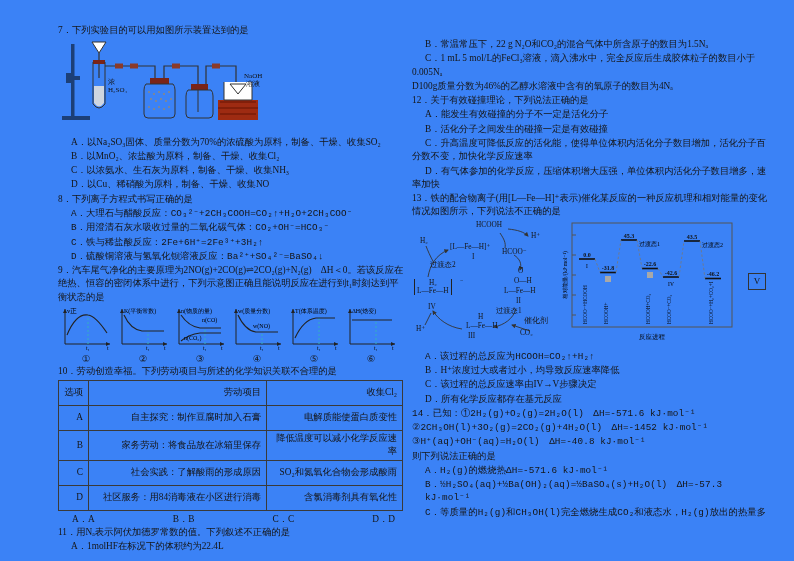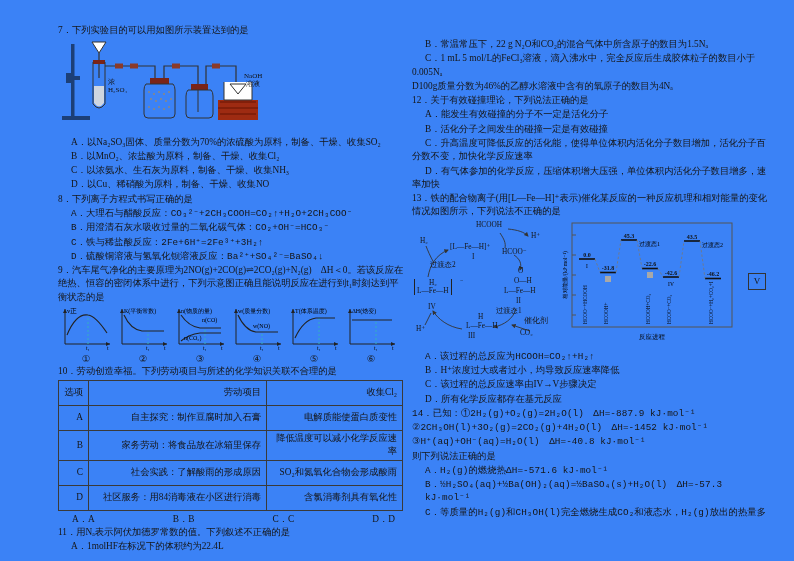--- a/index.html
+++ b/index.html
@@ -379,21 +379,21 @@
       </svg>
 
       <div class="vbox">V</div>
     </div>
 
     <p class="opt eq">A．该过程的总反应为HCOOH=CO₂↑+H₂↑</p>
     <p class="opt">B．H⁺浓度过大或者过小，均导致反应速率降低</p>
     <p class="opt">C．该过程的总反应速率由IV→V步骤决定</p>
     <p class="opt">D．所有化学反应都存在基元反应</p>
 
-    <p class="eq">14．已知：①2H₂(g)+O₂(g)=2H₂O(l)　ΔH=-887.9 kJ·mol⁻¹</p>
+    <p class="eq">14．已知：①2H₂(g)+O₂(g)=2H₂O(l)　ΔH=-571.6 kJ·mol⁻¹</p>
     <p class="eq">②2CH₃OH(l)+3O₂(g)=2CO₂(g)+4H₂O(l)　ΔH=-1452 kJ·mol⁻¹</p>
     <p class="eq">③H⁺(aq)+OH⁻(aq)=H₂O(l)　ΔH=-40.8 kJ·mol⁻¹</p>
     <p>则下列说法正确的是</p>
     <p class="opt eq">A．H₂(g)的燃烧热ΔH=-571.6 kJ·mol⁻¹</p>
     <p class="opt eq">B．½H₂SO₄(aq)+½Ba(OH)₂(aq)=½BaSO₄(s)+H₂O(l)　ΔH=-57.3 kJ·mol⁻¹</p>
     <p class="opt eq">C．等质量的H₂(g)和CH₃OH(l)完全燃烧生成CO₂和液态水，H₂(g)放出的热量多</p>
   </div>
 
 </div>
 

